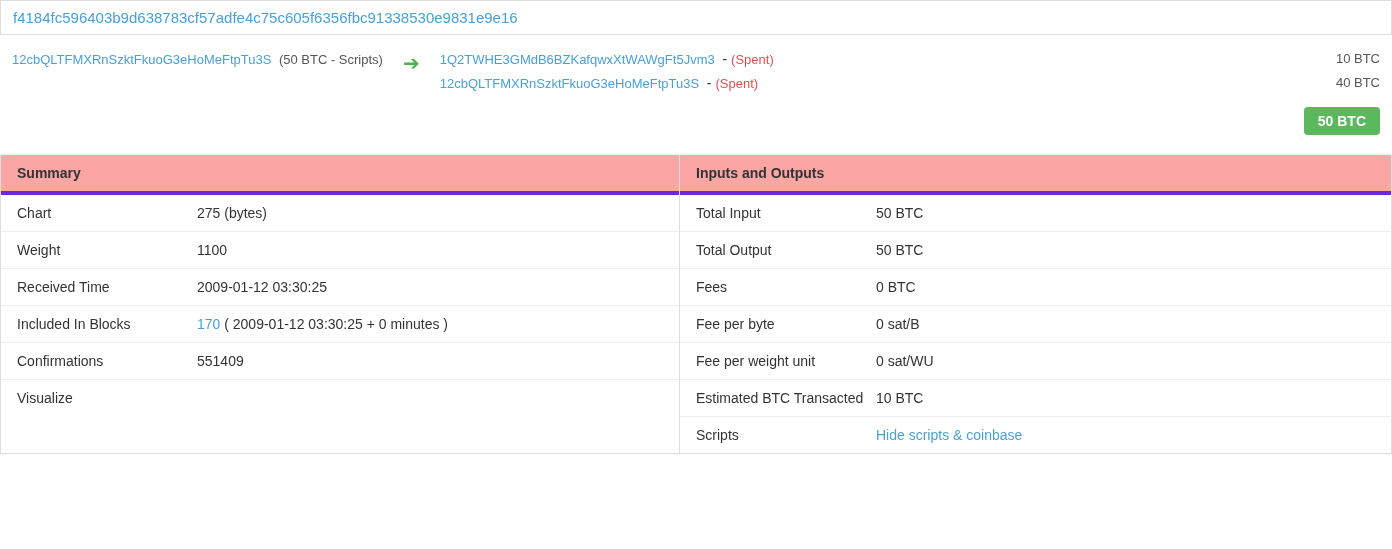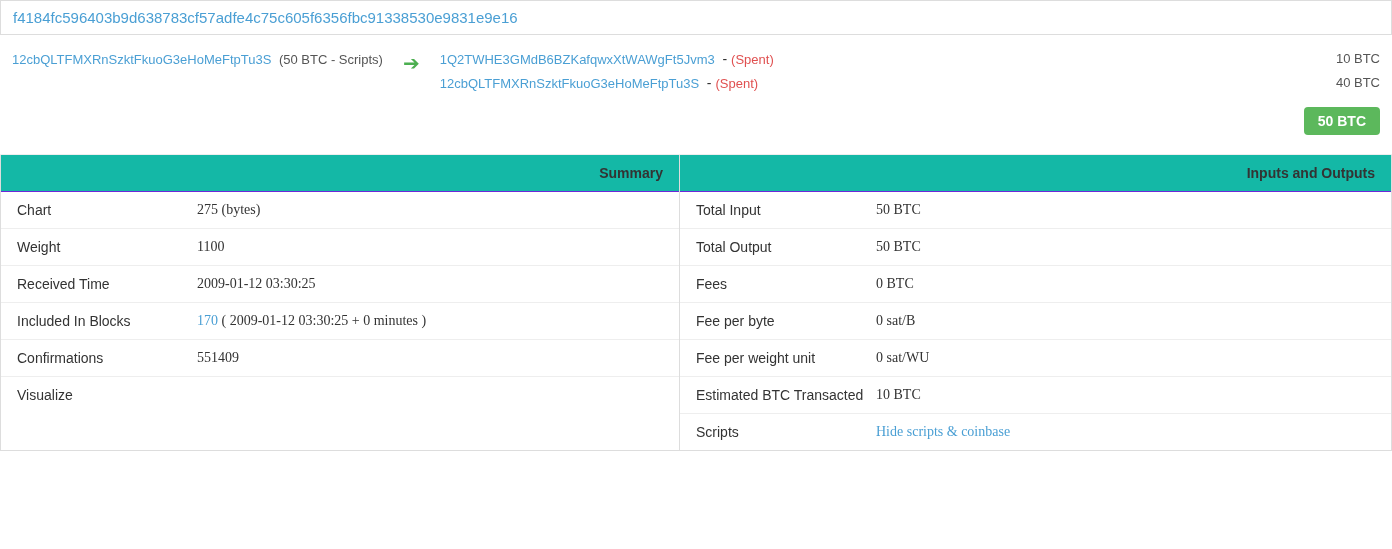--- a/index.html
+++ b/index.html
@@ -113,23 +113,22 @@
       border: 1px solid #ddd;
       border-left: none;
       border-top: none;
       padding: 0;
     }
 
     .section-header {
       padding: 10px 16px;
       font-weight: 700;
       font-size: 14px;
-      background: #14b8a6;
-      border-bottom: 1px solid #6d28d9;
-      text-align: right;
+      background: #fca5a5;
+      border-bottom: 4px solid #6d28d9;
     }
 
     .table-row {
       display: flex;
       border-bottom: 1px solid #eee;
       padding: 10px 16px;
       align-items: center;
     }
 
     .table-row:last-child {
@@ -137,21 +136,20 @@
     }
 
     .row-label {
       flex: 0 0 180px;
       color: #333;
     }
 
     .row-value {
       flex: 1;
       color: #333;
-      font-family: Liberation Serif, serif;
     }
 
     .row-value-link {
       color: #4a9fd4;
       text-decoration: none;
     }
 
     .visualize-link {
       color: #4a9fd4;
       text-decoration: none;

